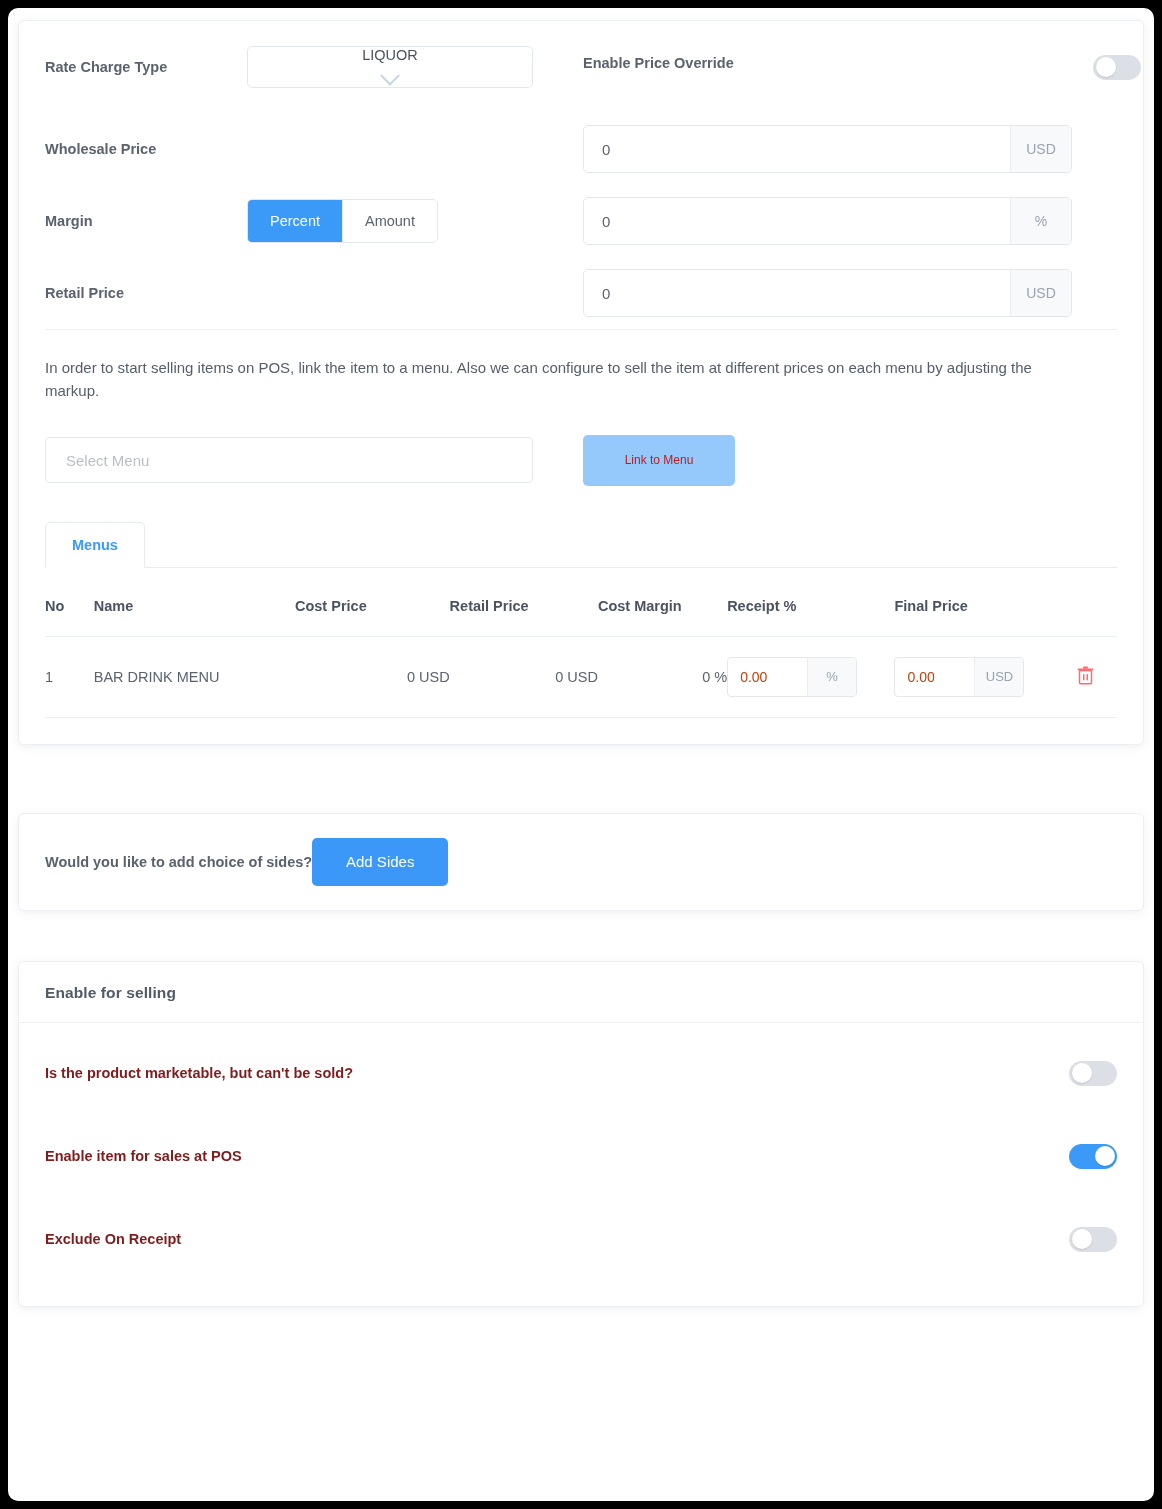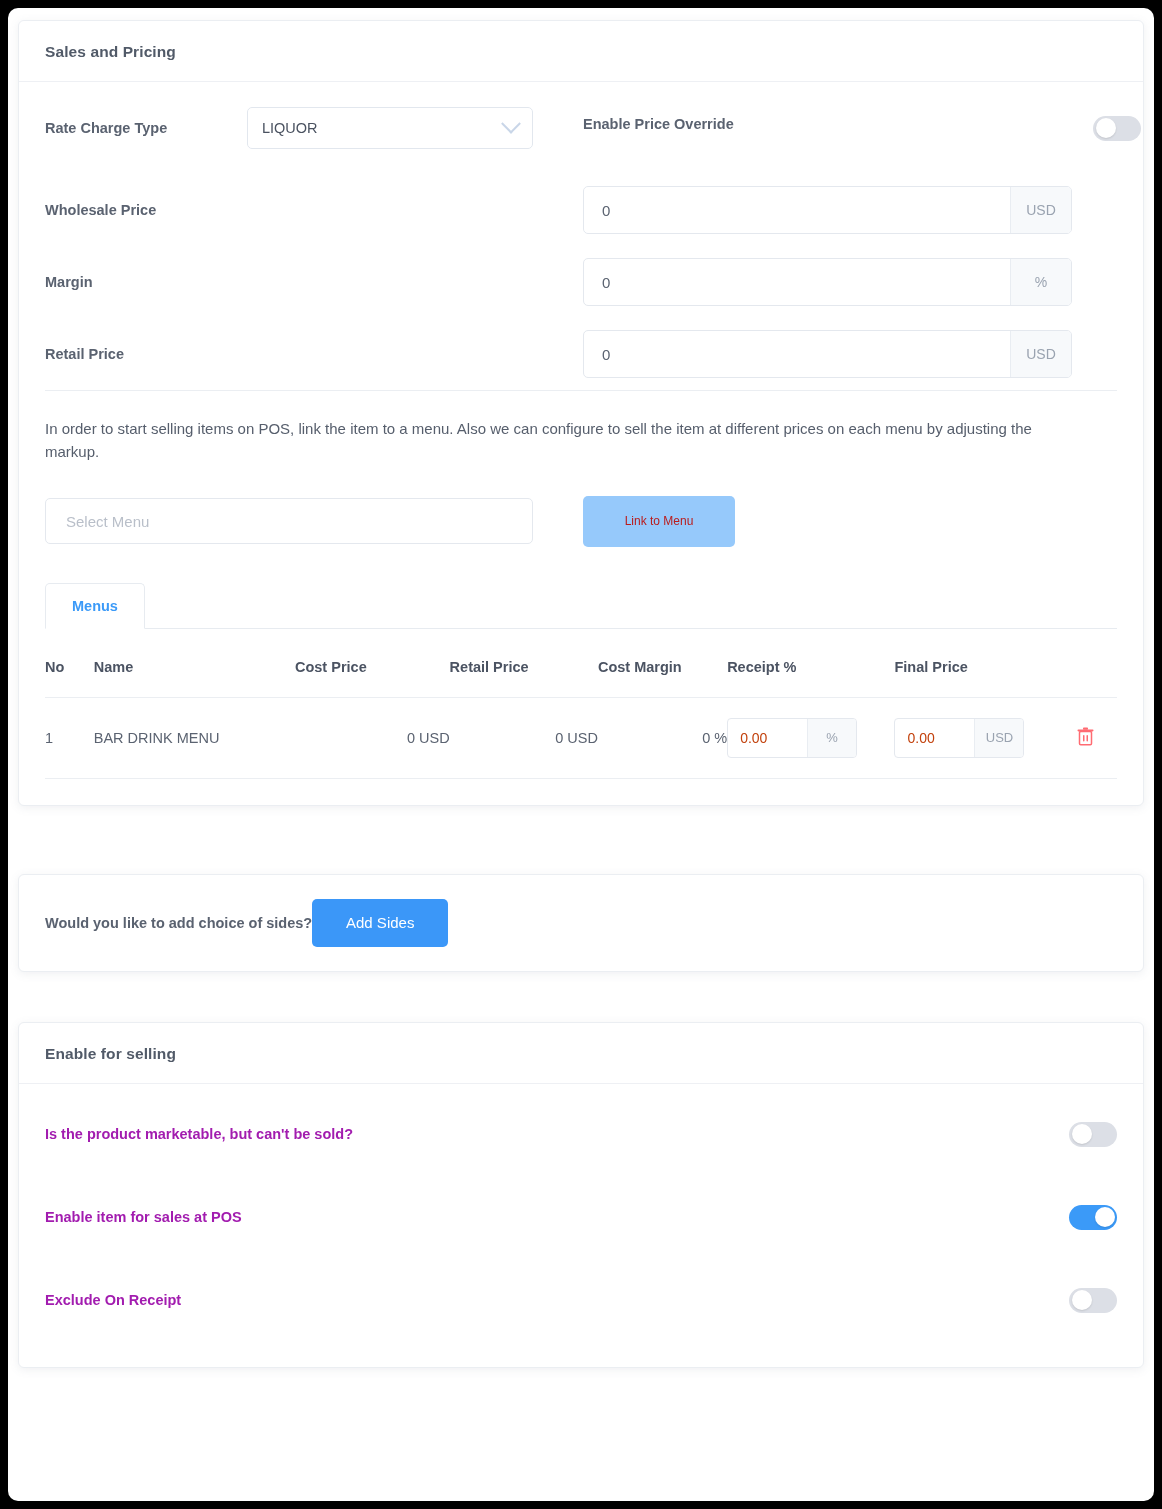--- a/index.html
+++ b/index.html
@@ -73,20 +73,21 @@
     width: 286px;
     height: 42px;
     border: 1px solid #e2e7ee;
     border-radius: 5px;
     display: flex;
     align-items: center;
     padding: 0 14px;
     box-sizing: border-box;
     background: #fff;
     justify-content: space-between;
+    flex-direction: column;
   }
   .select-value {
     font-size: 14.5px;
     color: #4a5260;
   }
   .chev {
     width: 12px; height: 12px;
     border-right: 2px solid #c9d6e8;
     border-bottom: 2px solid #c9d6e8;
     transform: rotate(45deg) translate(-3px,-3px);
@@ -337,35 +338,32 @@
   .sell-row {
     display: flex;
     align-items: center;
     justify-content: space-between;
     padding: 24px 26px;
     min-height: 24px;
   }
   .sell-label {
     font-size: 14.5px;
     font-weight: bold;
-    color: #a21caf;
+    color: #7f1d1d;
   }
   .gap-a { height: 68px; }
   .gap-b { height: 50px; }
   .gap-c { height: 10px; }
 </style>
 </head>
 <body>
 
 <div class="viewport">
 
   <div class="card" style="margin-top:12px;">
-    <div class="card-header">
-      <div class="card-title">Sales and Pricing</div>
-    </div>
     <div class="card-body">
 
       <div class="frow" style="min-height:92px;">
         <div class="fcol-left">
           <div class="flabel">Rate Charge Type</div>
           <div class="select">
             <span class="select-value">LIQUOR</span>
             <span class="chev"></span>
           </div>
         </div>
@@ -385,20 +383,24 @@
           <div class="input-group">
             <div class="field">0</div>
             <div class="addon">USD</div>
           </div>
         </div>
       </div>
 
       <div class="frow" style="min-height:72px;">
         <div class="fcol-left">
           <div class="flabel">Margin</div>
+          <div class="segmented">
+            <div class="seg active">Percent</div>
+            <div class="seg">Amount</div>
+          </div>
         </div>
         <div class="fcol-right">
           <div class="input-group">
             <div class="field">0</div>
             <div class="addon">%</div>
           </div>
         </div>
       </div>
 
       <div class="frow" style="min-height:72px;">

